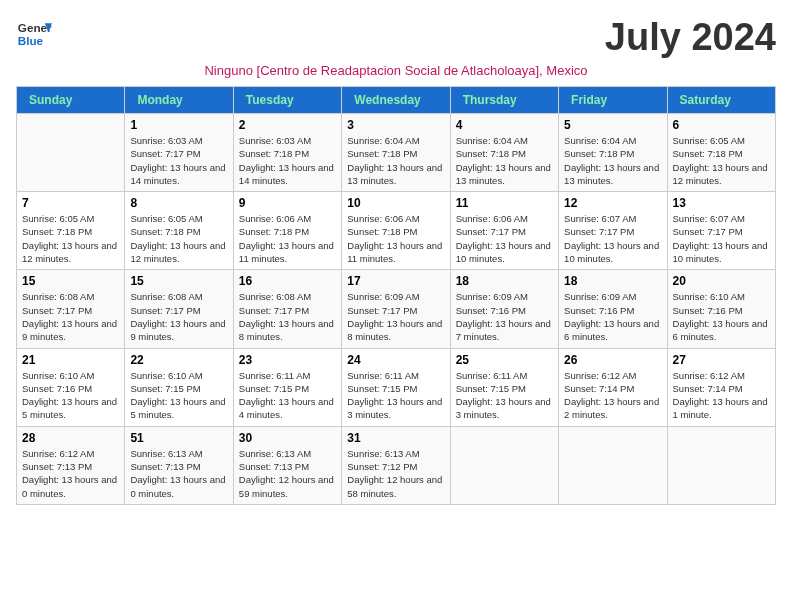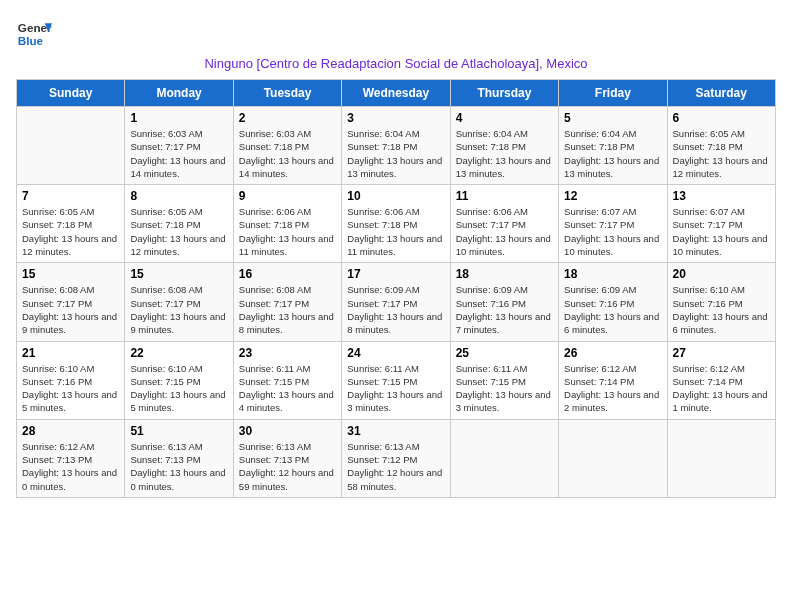--- a/index.html
+++ b/index.html
@@ -27,34 +27,34 @@
     }
     .title {
       font-size: 38px;
       font-weight: bold;
       color: #333;
       text-align: right;
     }
     .subtitle {
       text-align: center;
       font-size: 13px;
-      color: #6d28d9;
+      color: #be185d;
       margin-bottom: 8px;
       font-weight: 500;
     }
     table {
       width: 100%;
       border-collapse: collapse;
       font-size: 10.5px;
     }
     thead tr th {
       background-color: #1a6dcc;
-      color: #ffffff;
-      text-align: center;
-      padding: 6px 0;
+      color: #86efac;
+      text-align: left;
+      padding: 6px 12px;
       font-size: 12px;
       border: 1px solid #ccc;
     }
     tbody tr td {
       border: 1px solid #ccc;
       vertical-align: top;
       padding: 4px 5px;
       min-height: 70px;
       width: calc(100% / 7);
     }
@@ -83,20 +83,21 @@
 <body>
 
 <div class="header-top">
   <div class="logo">
     <svg class="logo-icon" viewBox="0 0 40 40">
       <text x="2" y="18" font-size="13" font-weight="bold" fill="#333" font-family="Arial">General</text>
       <text x="2" y="32" font-size="13" font-weight="bold" fill="#1a6dcc" font-family="Arial">Blue</text>
       <polygon points="32,8 40,8 36,18" fill="#1a6dcc"></polygon>
     </svg>
   </div>
+  <div class="title">July 2024</div>
 </div>
 
 <div class="subtitle">Ninguno [Centro de Readaptacion Social de Atlacholoaya], Mexico</div>
 
 <table>
   <thead>
     <tr>
 
     <th>Sunday</th>
         <th>Monday</th>

